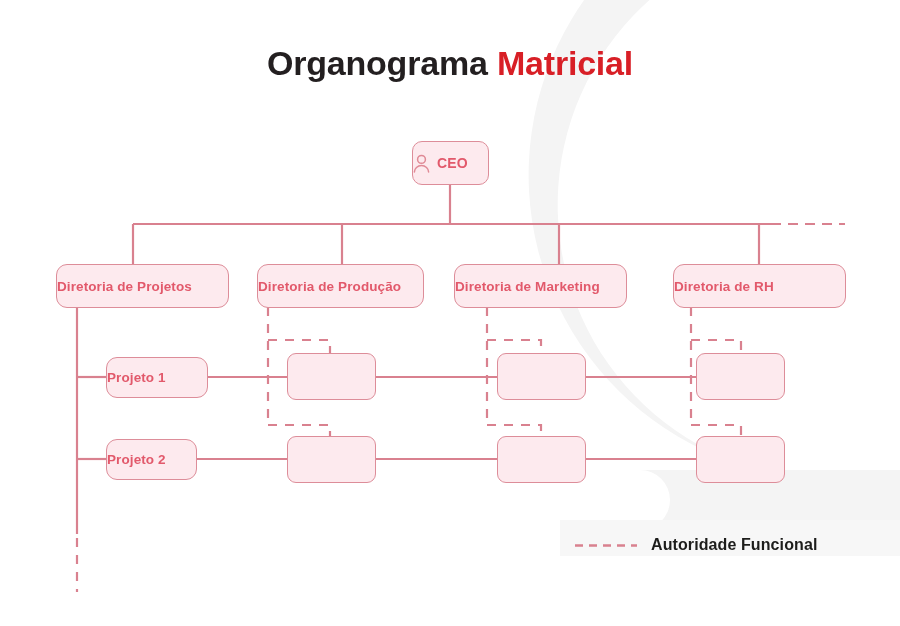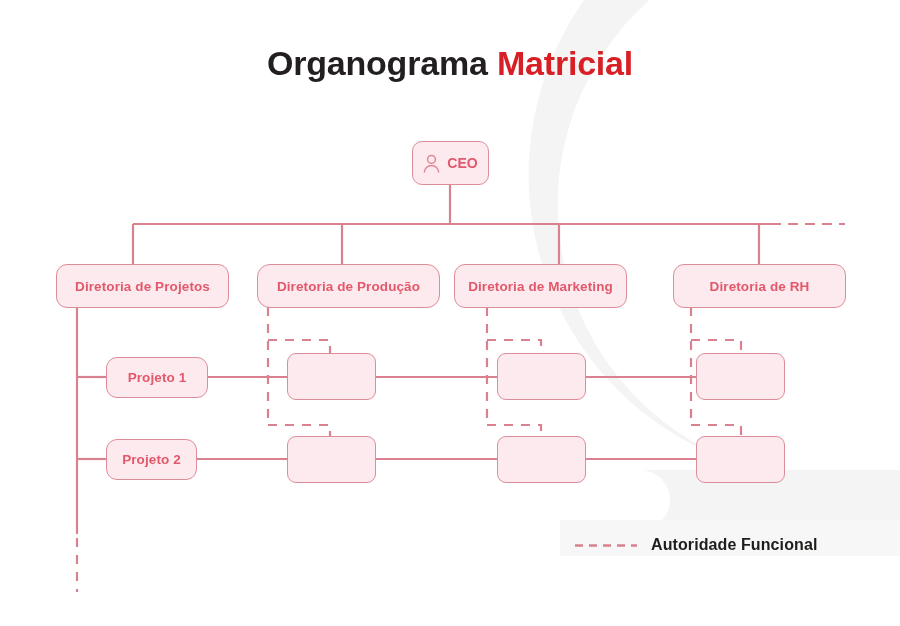--- a/index.html
+++ b/index.html
@@ -54,21 +54,21 @@
   }
   
   .node {
     position: absolute;
     box-sizing: border-box;
     background: #fdeaee;
     border: 1.6px solid #dd8d99;
     border-radius: 11px;
     display: flex;
     align-items: center;
-    justify-content: center;
+    justify-content: flex-start;
     color: #e2596b;
     font-size: 13.5px;
     font-weight: bold;
     letter-spacing: 0.1px;
     white-space: nowrap;
   }
   .node.ceo {
     border-radius: 10px;
     gap: 7px;
     font-size: 14px;
@@ -166,21 +166,21 @@
     <svg class="person-icon" viewBox="0 0 17 19" xmlns="http://www.w3.org/2000/svg">
       <circle cx="8.5" cy="5.4" r="3.9" fill="none" stroke="#e08a96" stroke-width="1.5"></circle>
       <path d="M 1.4 18 A 7.1 6.4 0 0 1 15.6 18" fill="none" stroke="#e08a96" stroke-width="1.5" stroke-linecap="round"></path>
     </svg>
     <span>CEO</span>
   </div>
 
   <div class="node" style="left:56px; top:264px; width:173px; height:44px;">
     <span>Diretoria de Projetos</span>
   </div>
-  <div class="node" style="left:257px; top:264px; width:183px; height:44px;border-radius:13px;">
+  <div class="node" style="left:257px; top:264px; width:167px; height:44px;">
     <span>Diretoria de Produção</span>
   </div>
   <div class="node" style="left:454px; top:264px; width:173px; height:44px;">
     <span>Diretoria de Marketing</span>
   </div>
   <div class="node" style="left:673px; top:264px; width:173px; height:44px;">
     <span>Diretoria de RH</span>
   </div>
 
   <div class="node" style="left:106px; top:357px; width:102px; height:41px;">

